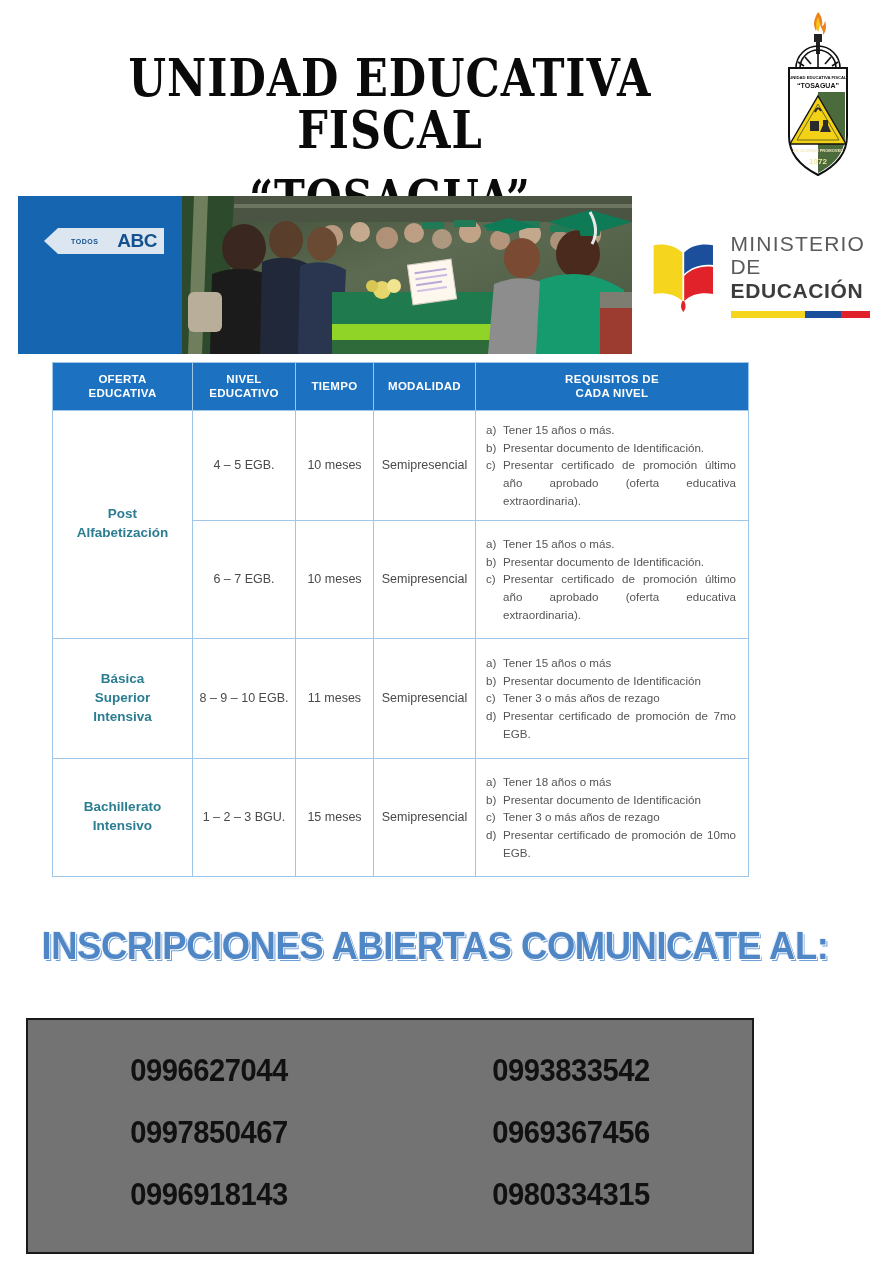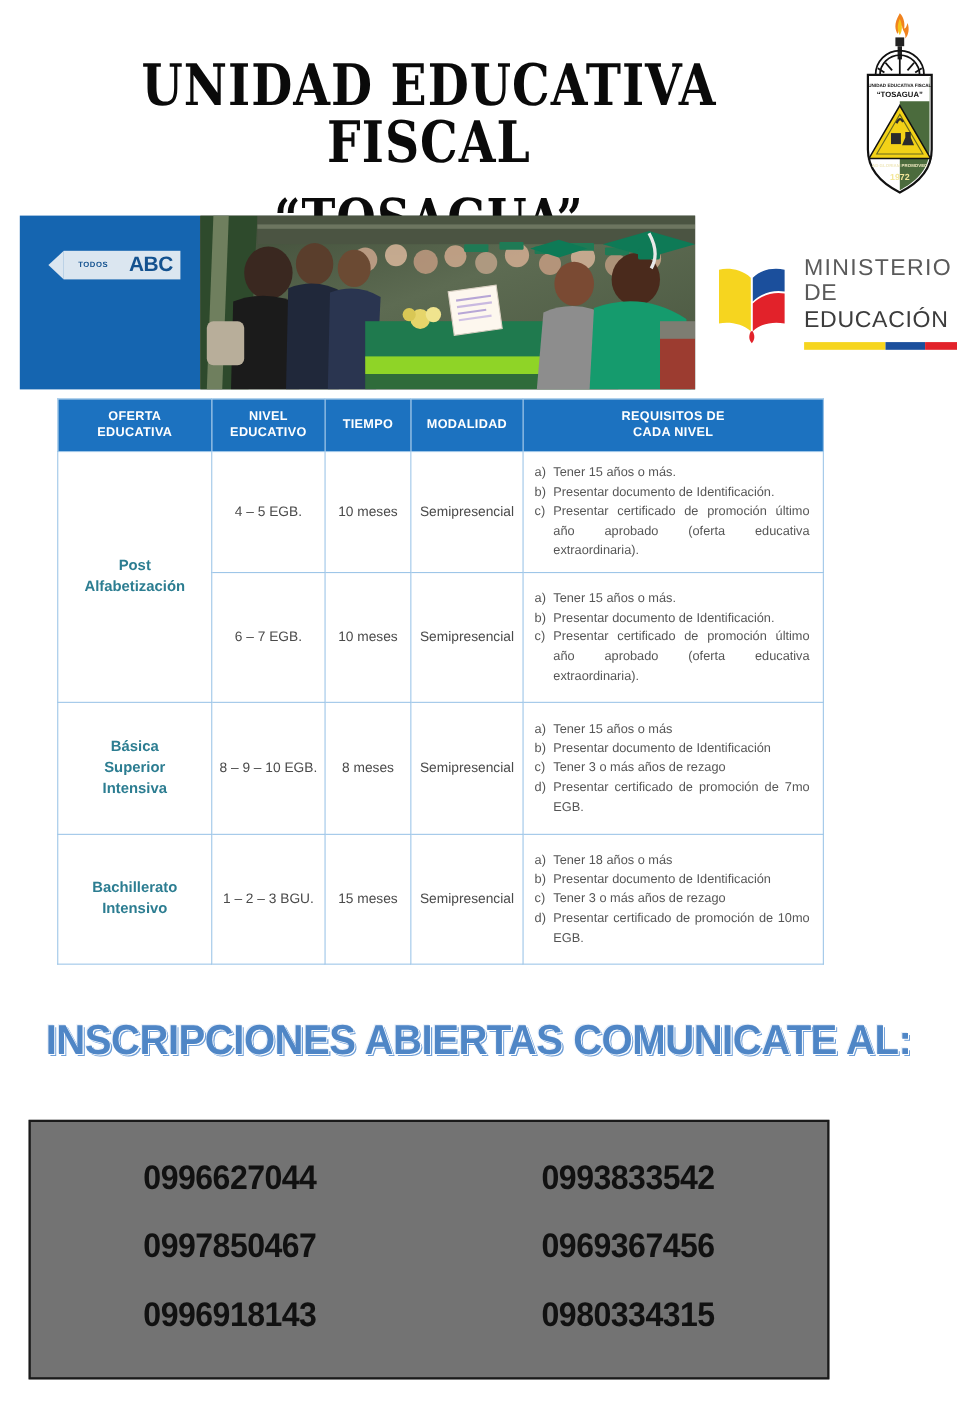--- a/index.html
+++ b/index.html
@@ -77,21 +77,21 @@
     background:#2e3a2b;
   }
   .me-panel {
     flex:1; height:100%; background:#ffffff;
     display:flex; align-items:center; padding-left:18px; gap:14px;
   }
   .me-book { width:74px; height:82px; position:relative; }
   .me-words { display:flex; flex-direction:column; }
   .me-l1 { font-size:21px; color:#5a5a5a; letter-spacing:1.2px; line-height:1.1; }
   .me-l2 { font-size:21px; color:#5a5a5a; letter-spacing:.6px; line-height:1.15; }
-  .me-l2 b { color:#3c3c3c; font-weight:normal; }
+  .me-l2 b { color:#3c3c3c; font-weight:bold; }
   .me-bar { display:flex; width:145px; height:7px; margin-top:8px; }
   .me-bar i { height:100%; }
 
   
   .table-wrap { position:absolute; left:52px; top:362px; width:696px; }
   table.offer {
     width:696px; border-collapse:collapse;
     table-layout:fixed;
   }
   table.offer th {
@@ -411,21 +411,21 @@
         </td>
       </tr>
 
       <tr style="height:120px">
         <td class="oferta">
           <div>Básica</div>
           <div>Superior</div>
           <div>Intensiva</div>
         </td>
         <td class="nivel">8 – 9 – 10 EGB.</td>
-        <td class="tiempo">8 meses</td>
+        <td class="tiempo">11 meses</td>
         <td class="modalidad">Semipresencial</td>
         <td class="reqs">
           <ol>
             <li>
                 <span class="mk">a)</span>
                 <span class="tx">Tener 15 años o más</span>
               </li>
             <li>
                 <span class="mk">b)</span>
                 <span class="tx">Presentar documento de Identificación</span>

